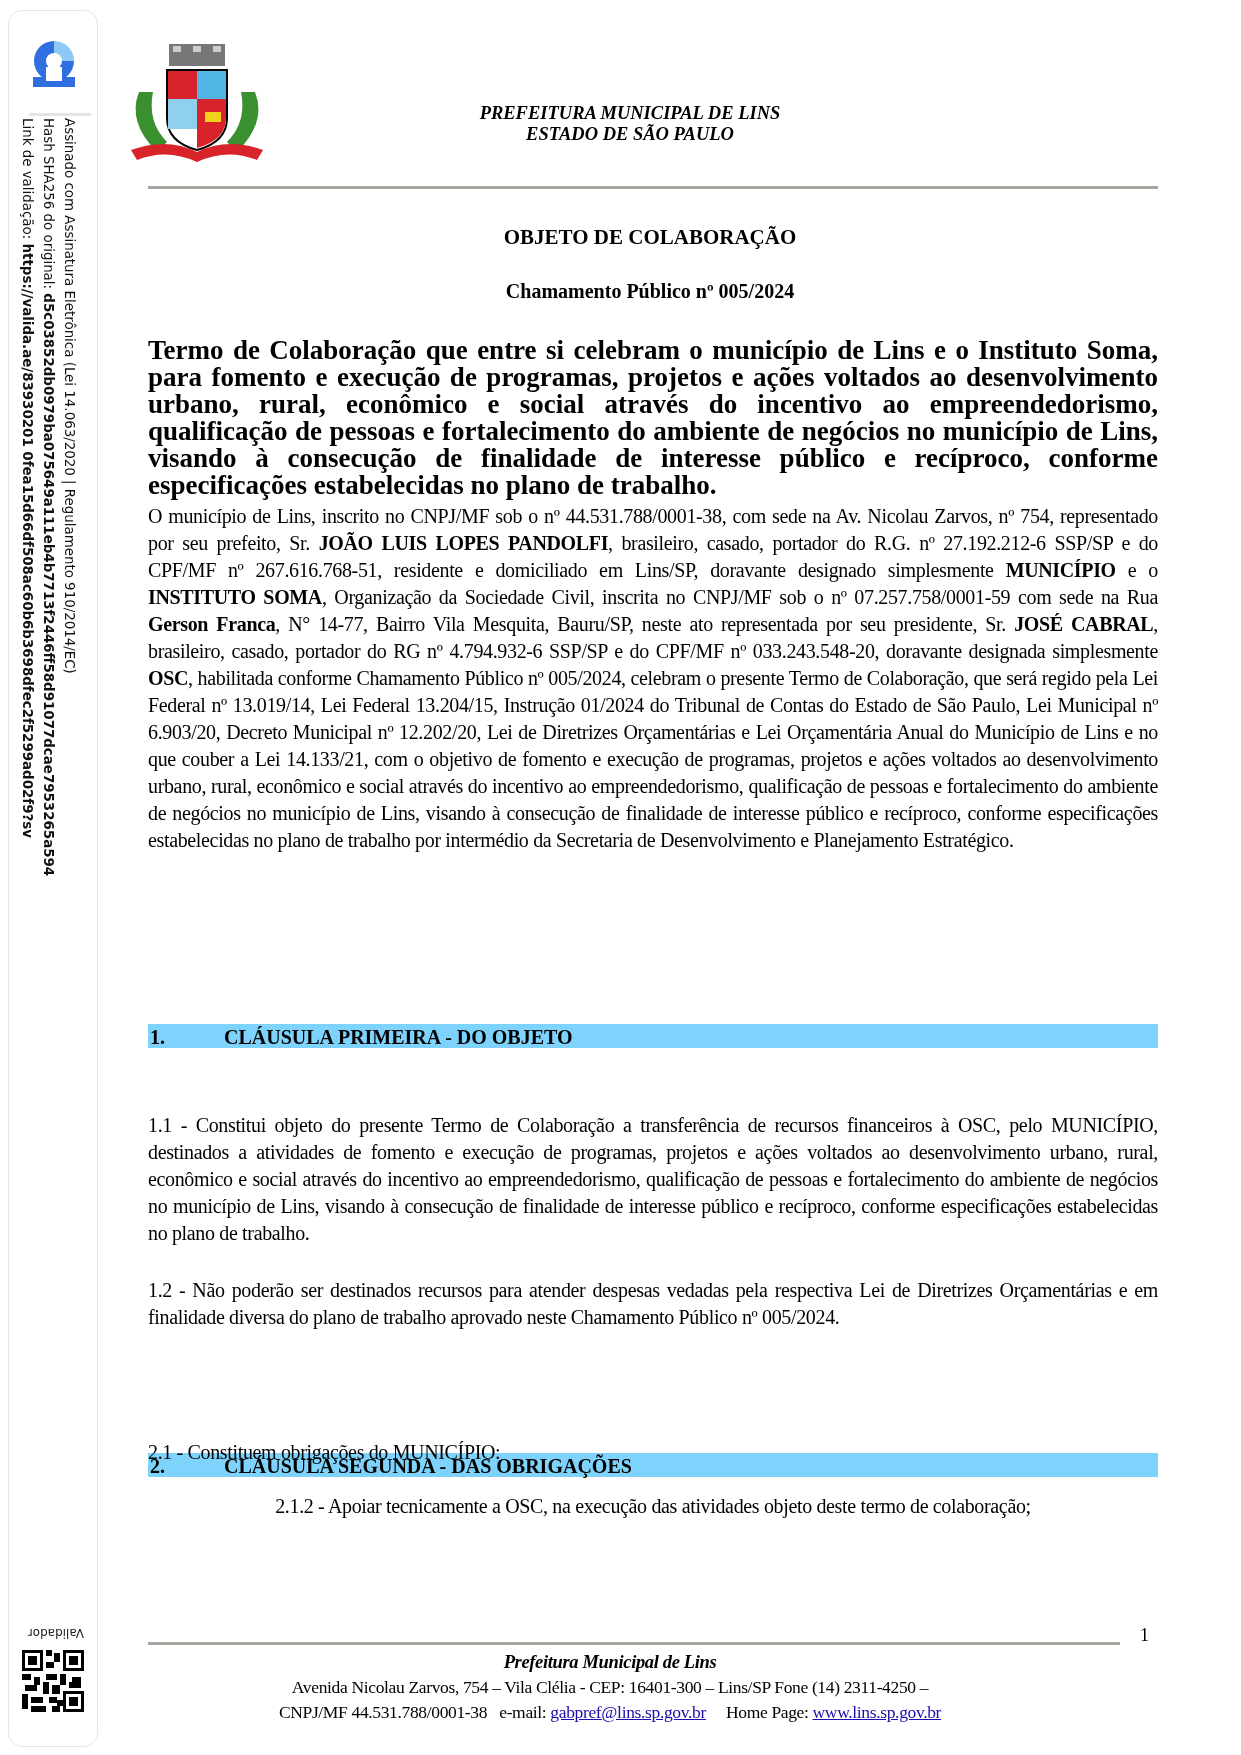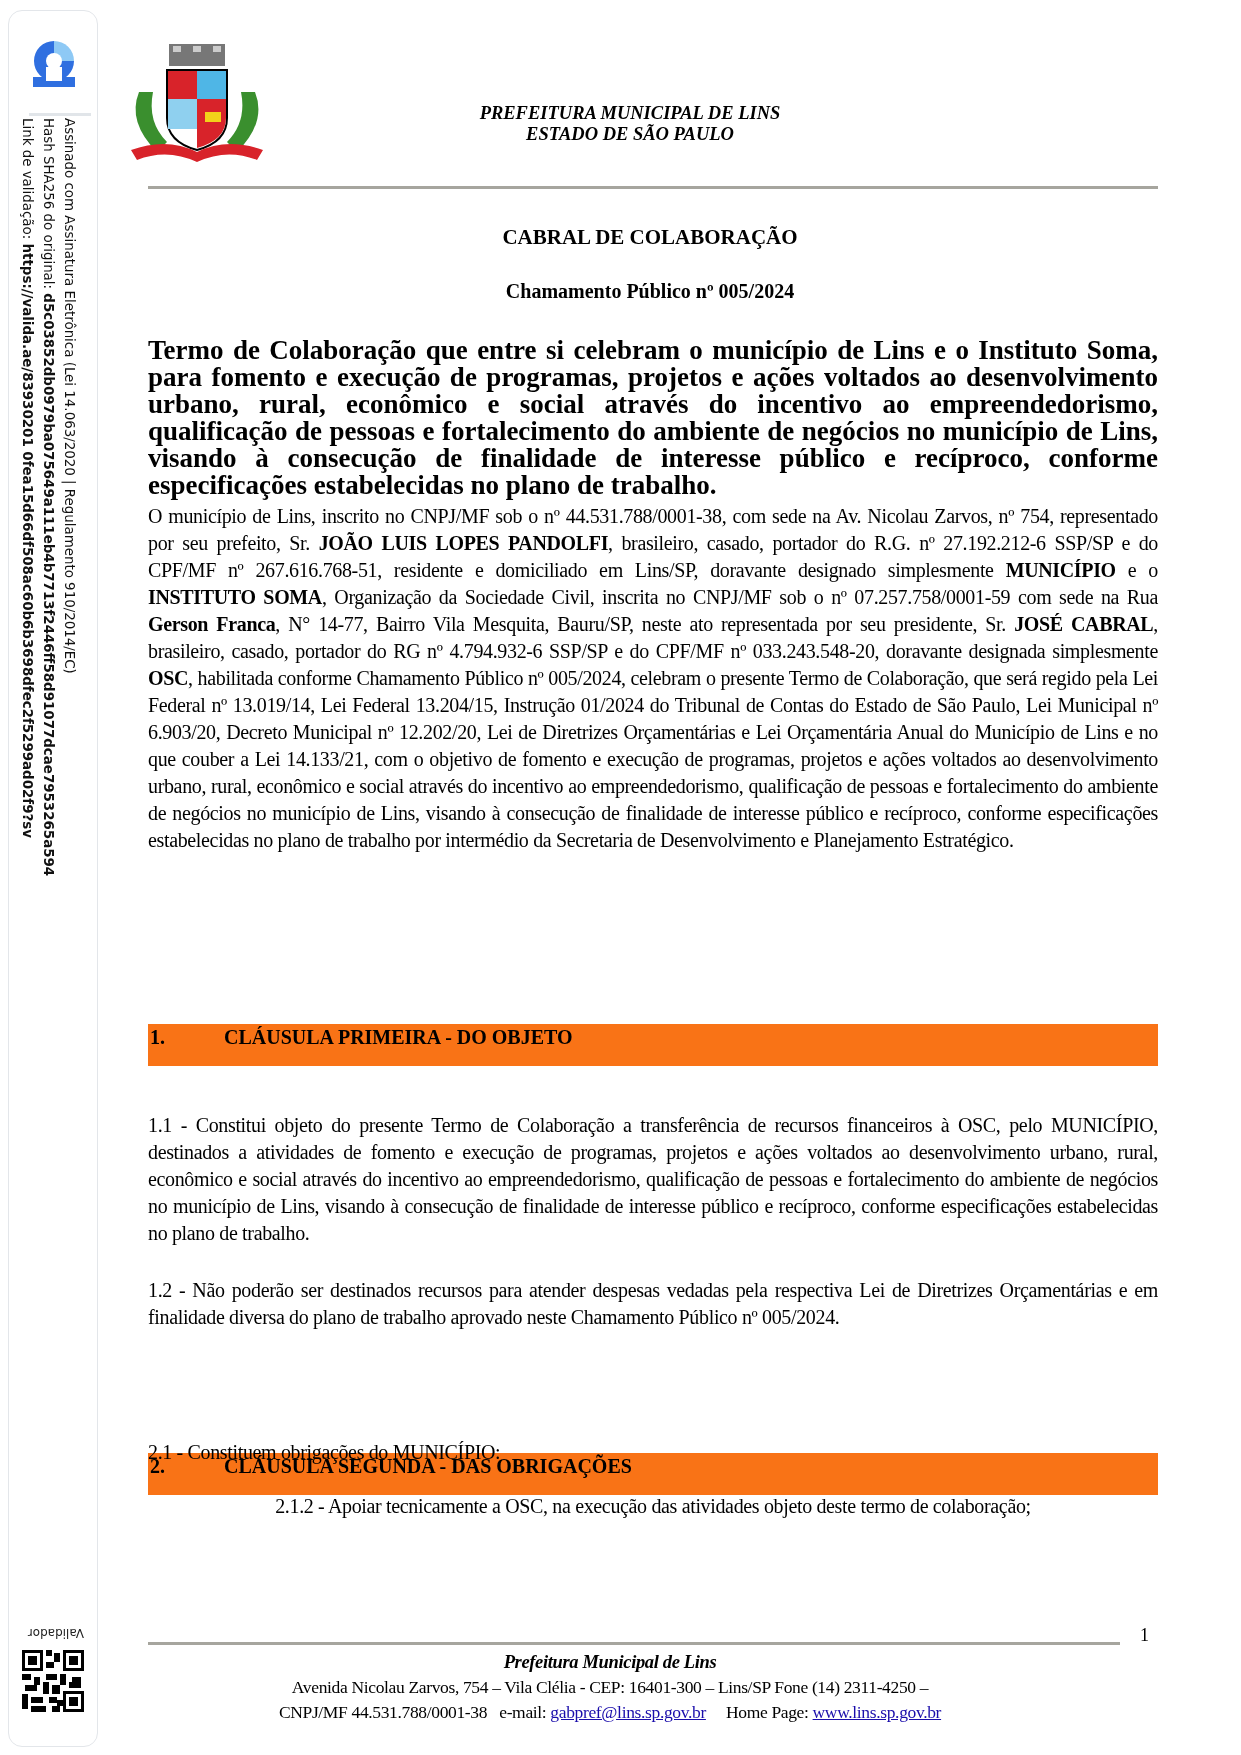--- a/index.html
+++ b/index.html
@@ -17,21 +17,21 @@
   .crest{position:absolute;left:127px;top:42px;width:140px;height:122px;}
   .hdr-title{position:absolute;left:420px;top:103px;width:420px;text-align:center;font-style:italic;font-weight:700;font-size:18.5px;line-height:21px;}
   .rule{position:absolute;height:3px;background:#a6a59e;}
   .rule.top{left:148px;top:186px;width:1010px;}
   .rule.bot{left:148px;top:1642px;width:972px;}
   .doc-title{position:absolute;left:140px;top:225px;width:1020px;text-align:center;font-weight:700;font-size:21px;}
   .doc-sub{position:absolute;left:140px;top:280px;width:1020px;text-align:center;font-weight:700;font-size:20px;}
   .content{position:absolute;left:148px;width:1010px;text-align:justify;font-size:20px;line-height:27px;}
   .intro{top:337px;font-weight:700;font-size:27px;line-height:27px;}
   .p1{top:503px;font-family:"Liberation Sans Narrow","Liberation Serif",serif;}
-  .section-bar{position:absolute;left:148px;width:1010px;height:42px;background:#f97316;font-weight:700;font-size:20px;line-height:26px;}
+  .section-bar{position:absolute;left:148px;width:1010px;height:24px;background:#7dd3fc;font-weight:700;font-size:20px;line-height:26px;}
   .section-bar .num{display:inline-block;width:74px;padding-left:2px;}
   .sec1{top:1024px;}
   .sec2{top:1445px;margin-top:8px;}
   .p11{top:1112px;}
   .p12{top:1277px;}
   .p21{top:1439px;}
   .p211{top:1493px;}
   .page-num{position:absolute;left:1140px;top:1625px;font-size:18px;}
   .footer{position:absolute;left:140px;top:1650px;width:940px;text-align:center;font-size:17.5px;line-height:25px;}
   .footer .fname{font-style:italic;font-weight:700;font-size:18.5px;}
@@ -106,21 +106,21 @@
   <path d="M70 57 L99 57 L99 76 Q99 98 70 106 Z" fill="#d8232a"></path>
   <rect x="78" y="70" width="16" height="10" fill="#f2d21a"></rect>
   <path d="M4 108 Q40 95 70 110 Q100 95 136 108 L130 118 Q100 106 70 120 Q40 106 10 118 Z" fill="#d8232a"></path>
 </svg>
 <div class="hdr-title">
   <div>PREFEITURA MUNICIPAL DE LINS</div>
   <div>ESTADO DE SÃO PAULO</div>
 </div>
 <div class="rule top"></div>
 
-<div class="doc-title">CABRAL DE COLABORAÇÃO</div>
+<div class="doc-title">OBJETO DE COLABORAÇÃO</div>
 <div class="doc-sub">Chamamento Público nº 005/2024</div>
 
 <div class="content intro">Termo de Colaboração que entre si celebram o município de Lins e o Instituto Soma, para fomento e execução de programas, projetos e ações voltados ao desenvolvimento urbano, rural, econômico e social através do incentivo ao empreendedorismo, qualificação de pessoas e fortalecimento do ambiente de negócios no município de Lins, visando à consecução de finalidade de interesse público e recíproco, conforme especificações estabelecidas no plano de trabalho.</div>
 
 <div class="content p1 narrow"><span>O município de Lins, inscrito no CNPJ/MF sob o nº 44.531.788/0001-38, com sede na Av. Nicolau Zarvos, nº 754, representado por seu prefeito, Sr. </span><b>JOÃO LUIS LOPES PANDOLFI</b><span>, brasileiro, casado, portador do R.G. nº 27.192.212-6 SSP/SP e do CPF/MF nº 267.616.768-51, residente e domiciliado em Lins/SP, doravante designado simplesmente </span><b>MUNICÍPIO</b><span> e o </span><b>INSTITUTO SOMA</b><span>, Organização da Sociedade Civil, inscrita no CNPJ/MF sob o nº 07.257.758/0001-59 com sede na Rua </span><b>Gerson Franca</b><span>, N° 14-77, Bairro Vila Mesquita, Bauru/SP, neste ato representada por seu  presidente, Sr. </span><b>JOSÉ CABRAL</b><span>, brasileiro, casado, portador do RG nº 4.794.932-6 SSP/SP e do CPF/MF nº 033.243.548-20, doravante designada simplesmente </span><b>OSC</b><span>, habilitada conforme Chamamento Público nº 005/2024, celebram o presente Termo de Colaboração, que será regido pela Lei Federal nº 13.019/14, Lei Federal 13.204/15, Instrução 01/2024 do Tribunal de Contas do Estado de São Paulo, Lei Municipal nº 6.903/20, Decreto Municipal nº 12.202/20, Lei de Diretrizes Orçamentárias e Lei Orçamentária Anual do Município de Lins e no que couber a Lei 14.133/21, com o objetivo de fomento e execução de programas, projetos e ações voltados ao desenvolvimento urbano, rural, econômico e social através do incentivo ao empreendedorismo, qualificação de pessoas e fortalecimento do ambiente de negócios no município de Lins,  visando à consecução de finalidade de interesse público e recíproco, conforme especificações estabelecidas no plano de trabalho por intermédio da Secretaria de Desenvolvimento e Planejamento Estratégico.</span></div>
 
 <div class="section-bar sec1"><span class="num">1.</span><span>CLÁUSULA PRIMEIRA - DO OBJETO</span></div>
 <div class="content p11 narrow">1.1 - Constitui objeto do presente Termo de Colaboração a transferência de recursos financeiros à OSC, pelo MUNICÍPIO, destinados a atividades de fomento e execução de programas, projetos e ações voltados ao desenvolvimento urbano, rural, econômico e social através do incentivo ao empreendedorismo, qualificação de pessoas e fortalecimento do ambiente de negócios no município de Lins,  visando à consecução de finalidade de interesse público e recíproco, conforme especificações estabelecidas no plano de trabalho.</div>
 <div class="content p12 narrow">1.2 - Não poderão ser destinados recursos para atender despesas vedadas pela respectiva Lei de Diretrizes Orçamentárias e em finalidade diversa do plano de trabalho aprovado neste Chamamento Público nº 005/2024.</div>
 

